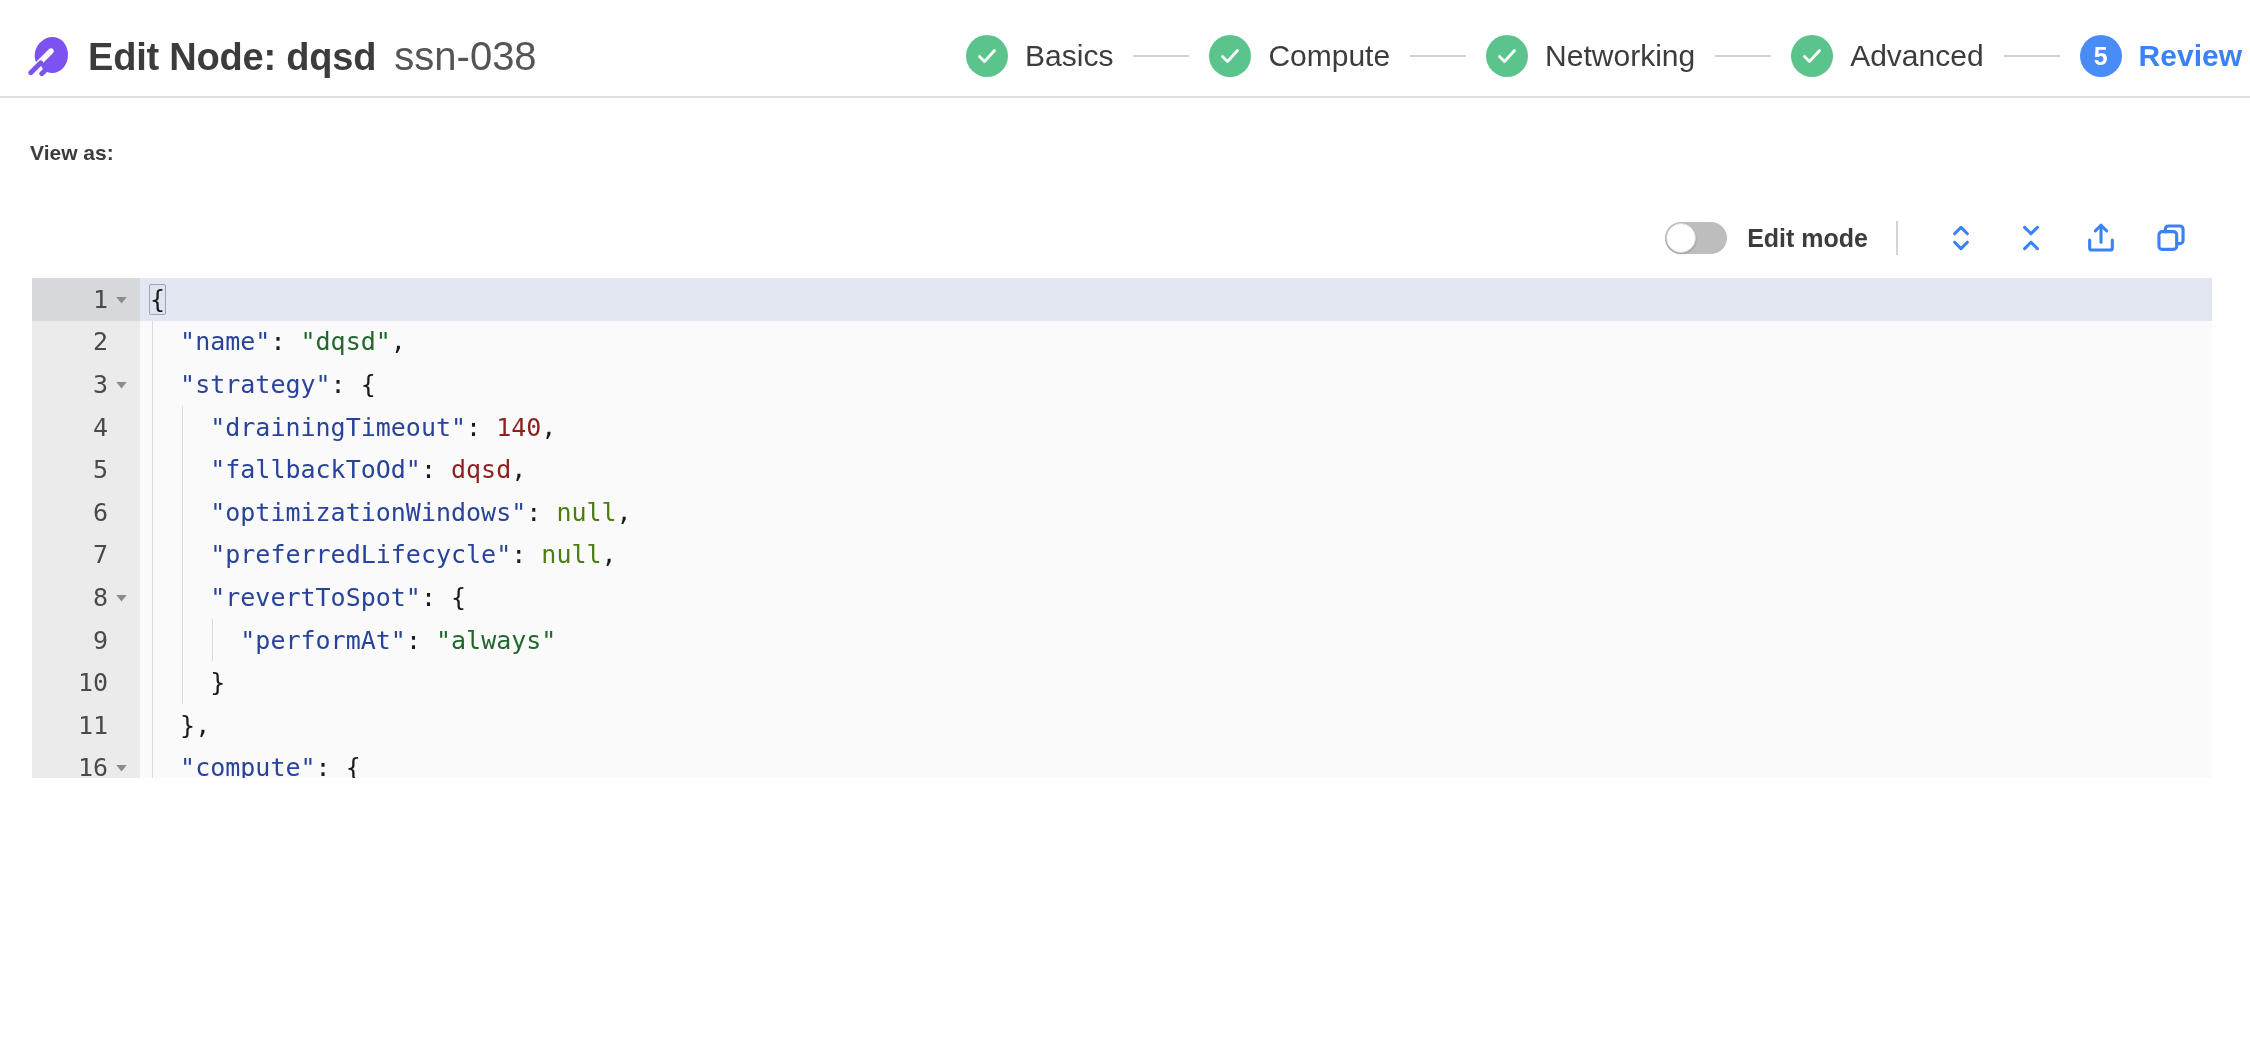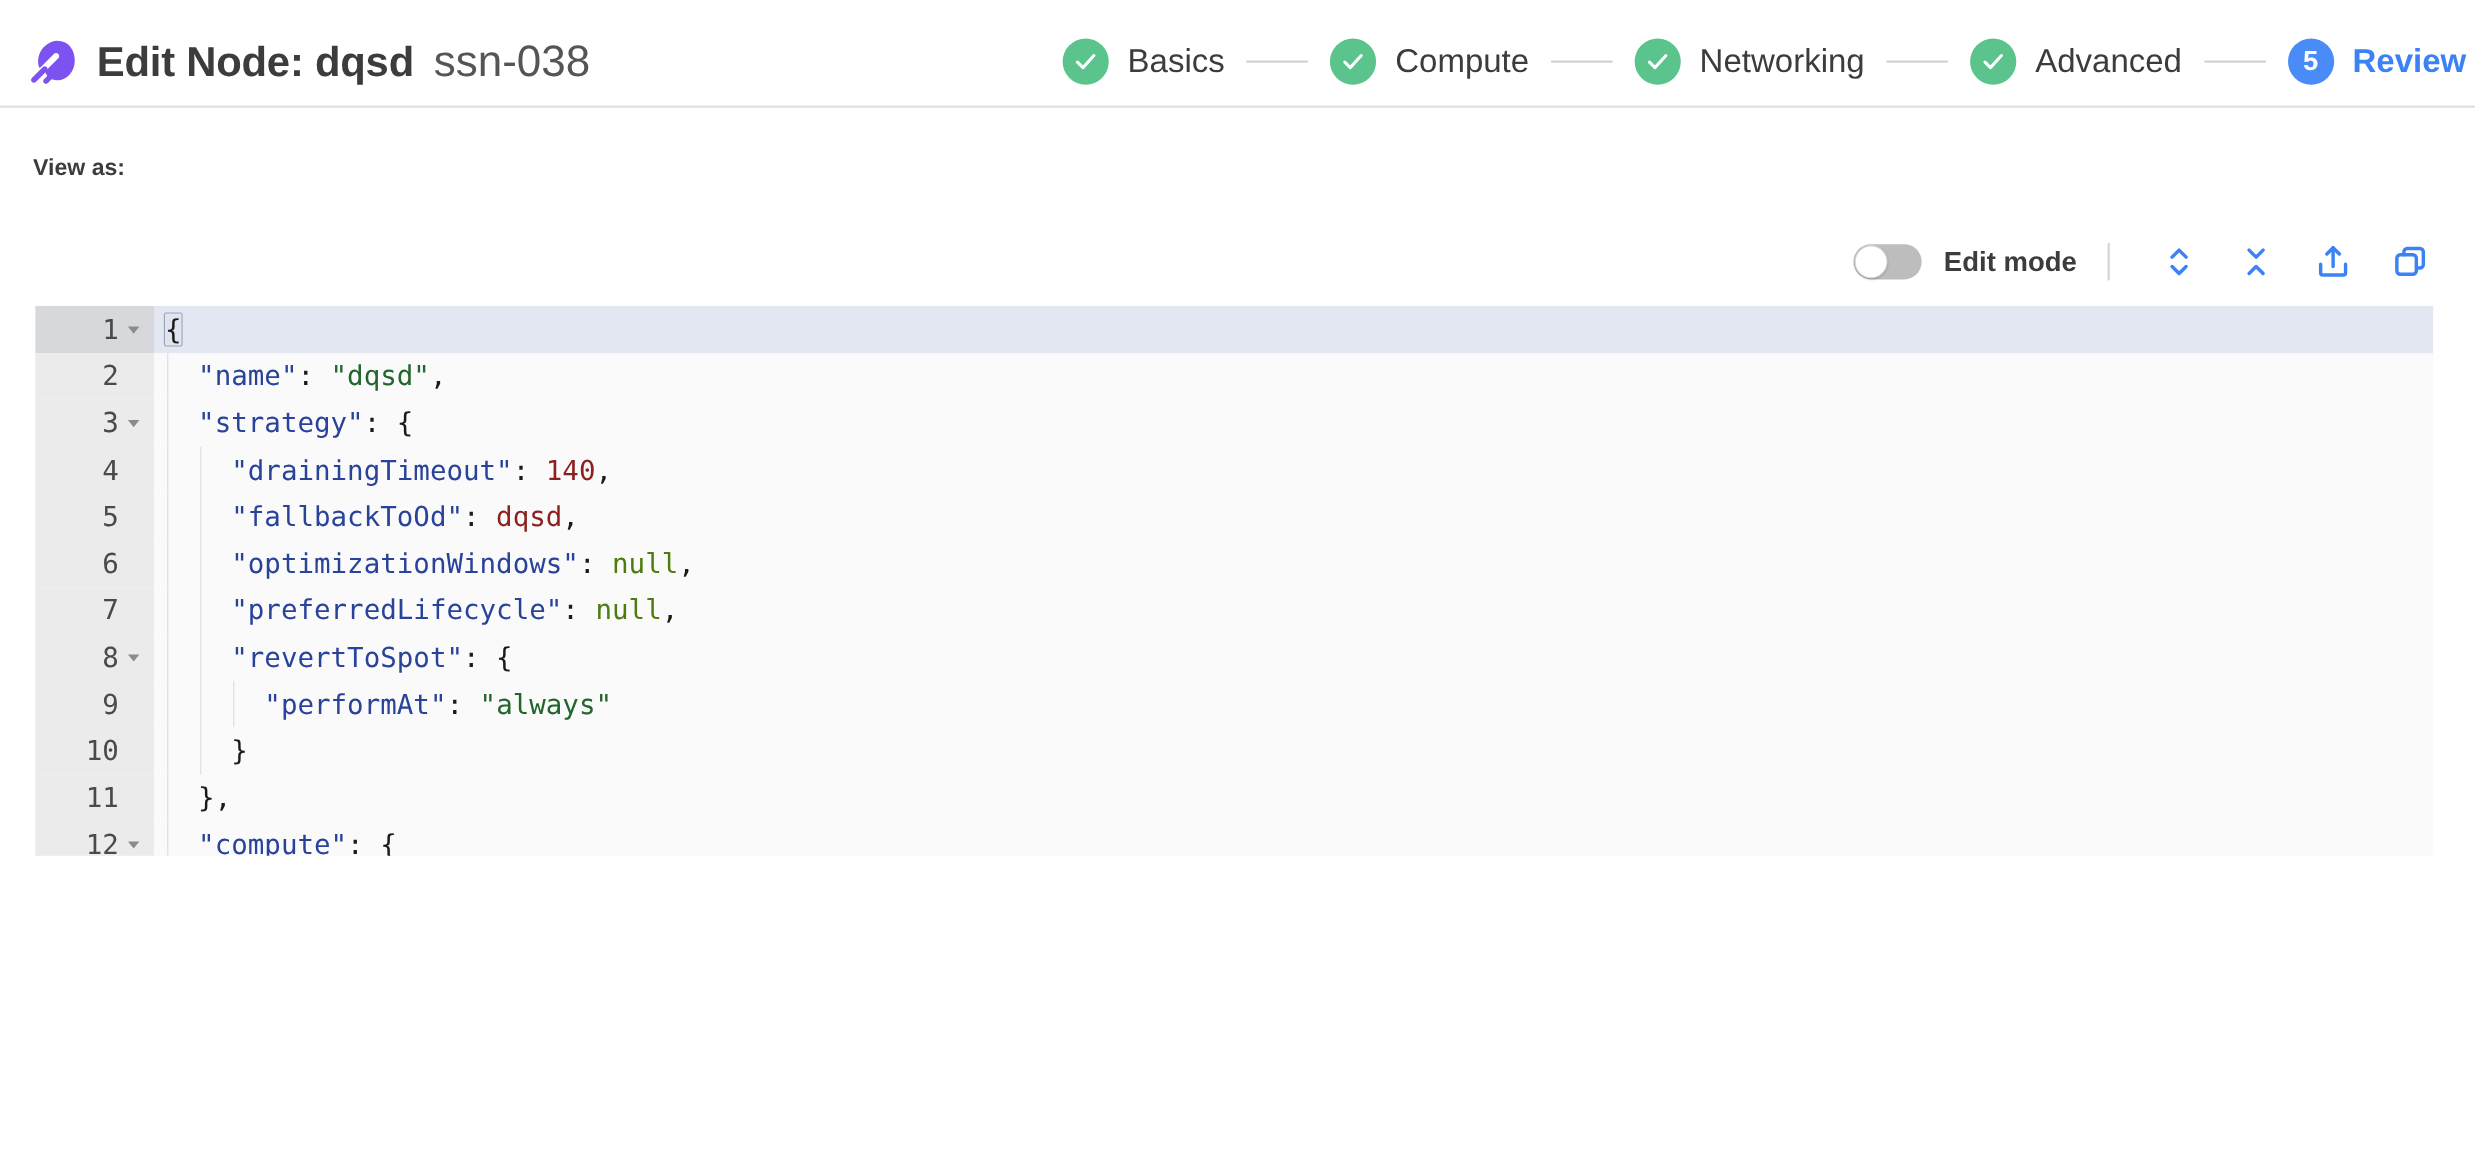--- a/index.html
+++ b/index.html
@@ -124,21 +124,21 @@
     color: #3b82f6;
     border-radius: 0 5px 5px 0;
     z-index: 2;
   }
 
   
   .editor-toolbar {
     display: flex;
     align-items: center;
     justify-content: flex-end;
-    padding: 0 24px 0 0;
+    padding: 0 44px 0 0;
     height: 64px;
     margin-top: 36px;
   }
   .toggle-switch {
     width: 62px; height: 32px;
     border-radius: 16px;
     background: #bdbdbd;
     position: relative;
     flex: 0 0 62px;
     cursor: pointer;
@@ -423,21 +423,21 @@
     </div>
     <div class="code-line">
       <div class="gutter">
         <span class="ln-num">11</span>
         <span class="fold"></span>
       </div>
       <div class="code-text"><div class="indent-guide" style="left: 12px;"></div><span style="padding-left: 30.1px;"><span class="tok-punc">},</span></span></div>
     </div>
     <div class="code-line">
       <div class="gutter">
-        <span class="ln-num">12</span>
+        <span class="ln-num">16</span>
         <span class="fold">
           <svg viewBox="0 0 10 10" width="13" height="13">
             <polygon points="1,3 9,3 5,8" fill="#8b8b8b"></polygon>
           </svg>
         </span>
       </div>
       <div class="code-text"><div class="indent-guide" style="left: 12px;"></div><span style="padding-left: 30.1px;"><span class="tok-key">"compute"</span><span class="tok-punc">: {</span></span></div>
     </div>
   </div>
 

